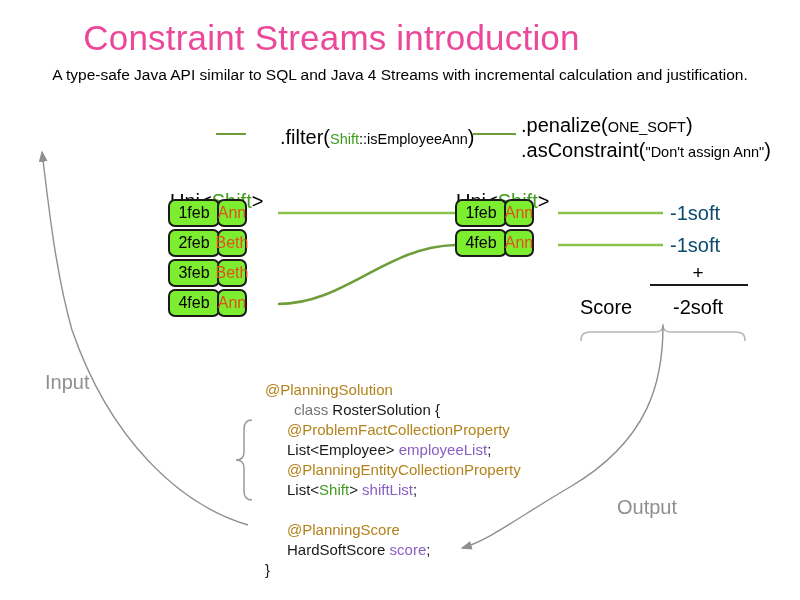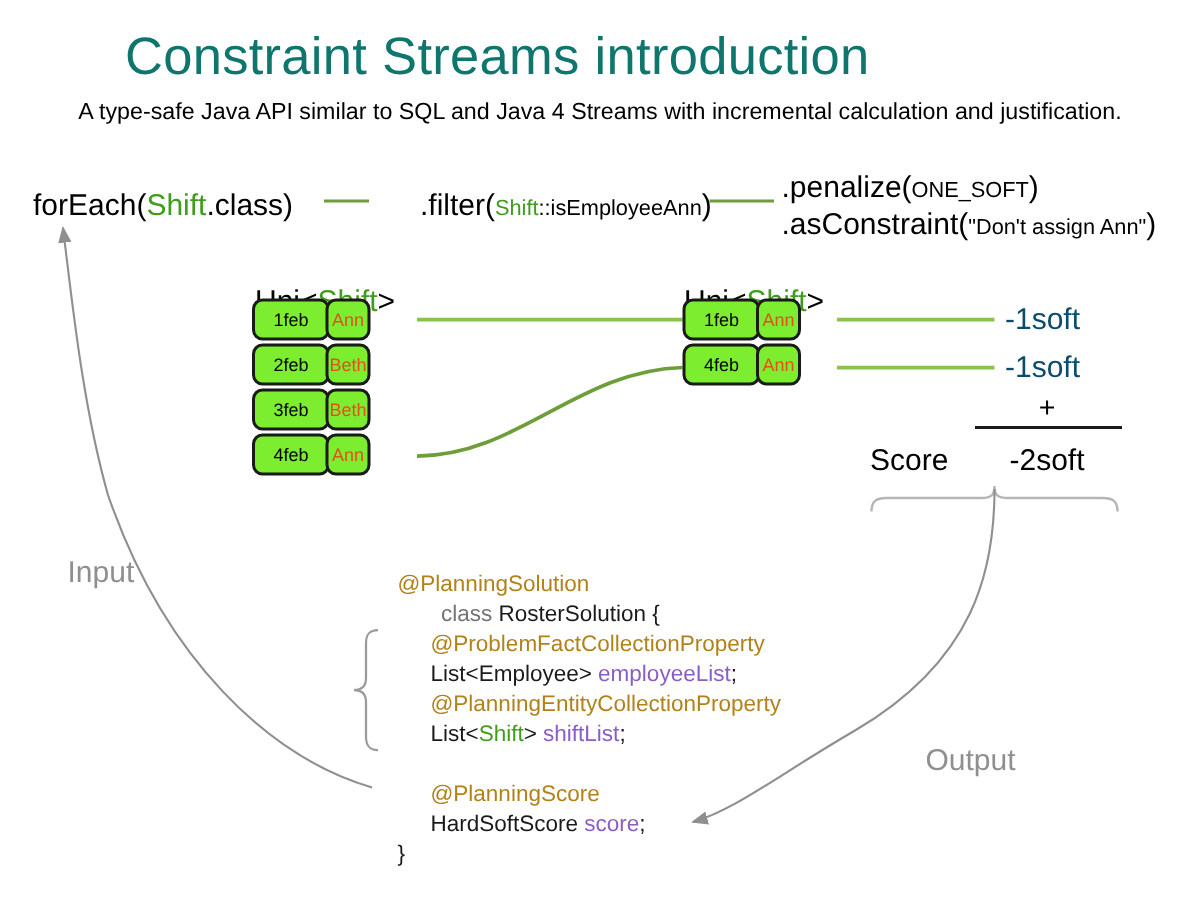--- a/index.html
+++ b/index.html
@@ -24,21 +24,21 @@
     width: 800px; height: 600px;
     pointer-events: none;
   }
 
   
   #title {
     left: 0; top: 18px; width: 663px;
     text-align: center;
     font-size: 35px;
     letter-spacing: .2px;
-    color: #0f766e;
+    color: #ec4899;
     white-space: nowrap;
   }
   #subtitle {
     left: 0; top: 66px; width: 800px;
     text-align: center;
     font-size: 15.5px;
     color: #000;
     white-space: nowrap;
   }
 
@@ -75,21 +75,21 @@
     align-items: stretch;
     height: 28px;
   }
   .cell {
     background: #7ced2f;
     border: 2.5px solid #1a1a1a;
     border-radius: 7px;
     display: flex;
     align-items: center;
     justify-content: center;
-    font-size: 12px;
+    font-size: 16px;
     line-height: 1;
     box-sizing: border-box;
   }
   .cell-date {
     width: 52px;
     color: #000000;
   }
   .cell-name {
     width: 30px;
     margin-left: -3px;
@@ -185,21 +185,20 @@
 
     <path d="M248,525 C180,505 110,440 72,330 C55,270 48,200 42,152" fill="none" stroke="#8f8f8f" stroke-width="1.4" marker-end="url(#arrow-gray)"></path>
 
     <path d="M252,420 C246,420 244,423 244,429 L244,452 C244,458 241,460 236,460
              C241,460 244,462 244,468 L244,491 C244,497 246,500 252,500" fill="none" stroke="#9a9a9a" stroke-width="1.5"></path>
   </svg>
 
   <div class="abs" id="title">Constraint Streams introduction</div>
   <div class="abs" id="subtitle">A type-safe Java API similar to SQL and Java 4 Streams with incremental calculation and justification.</div>
 
-  <div class="abs pipe" id="p-foreach"><span>forEach(</span><span class="grn">Shift</span><span>.class)</span></div>
 
   <div class="abs pipe" id="p-filter"><span>.filter(</span><span class="sub"><span class="grn">Shift</span><span>::isEmployeeAnn</span></span><span>)</span></div>
 
   <div class="abs pipe" id="p-penalize"><span>.penalize(</span><span class="sub">ONE_SOFT</span><span>)</span></div>
 
   <div class="abs pipe" id="p-asconstraint"><span>.asConstraint(</span><span class="sub">"Don't assign Ann"</span><span>)</span></div>
 
   <div class="abs uni-label" id="uni-left"><span>Uni&lt;</span><span class="grn">Shift</span><span>&gt;</span></div>
 
   <div class="abs uni-label" id="uni-right"><span>Uni&lt;</span><span class="grn">Shift</span><span>&gt;</span></div>

